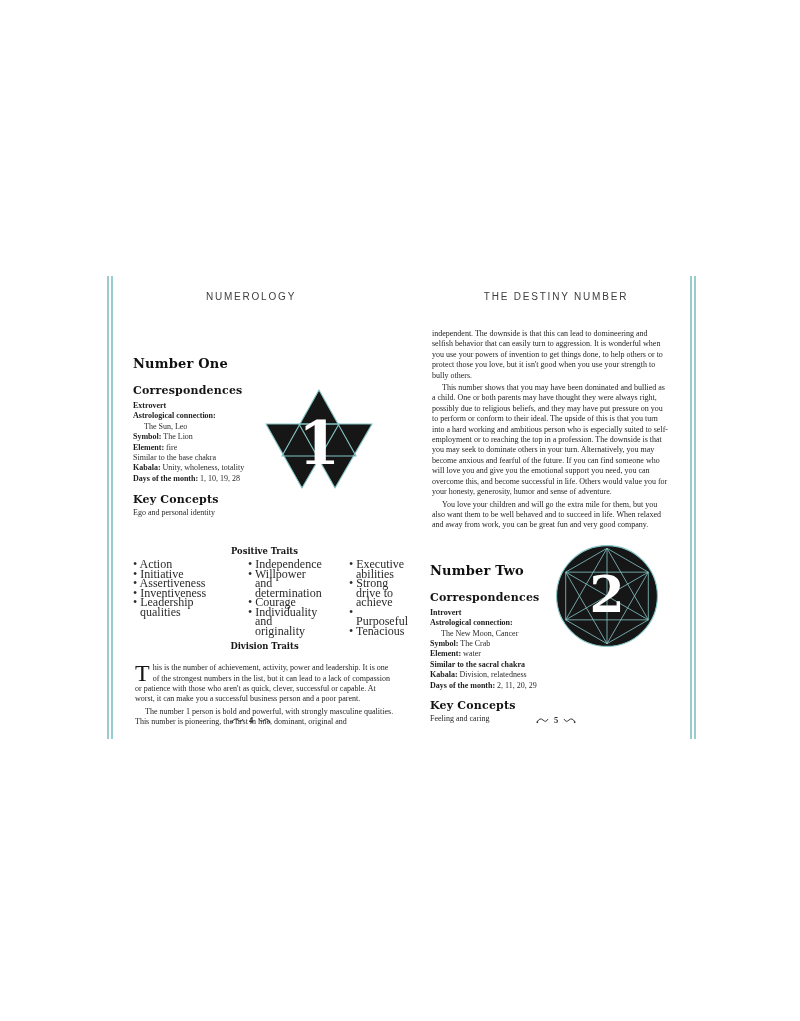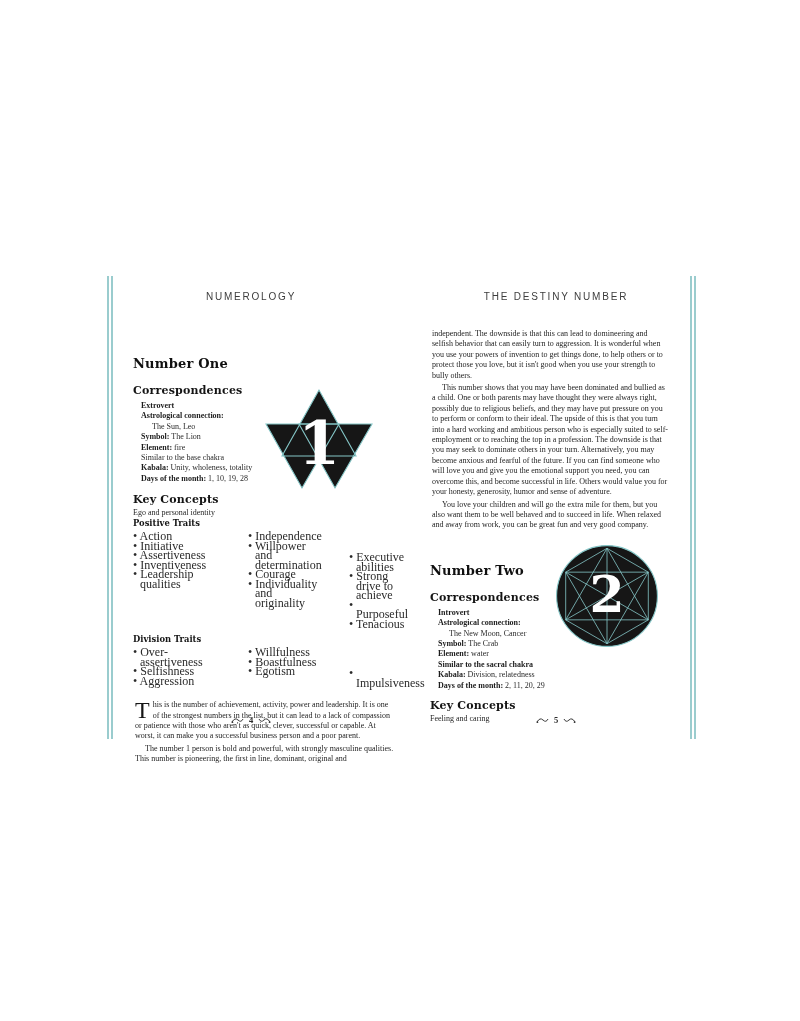--- a/index.html
+++ b/index.html
@@ -21,33 +21,33 @@
     color:#101010;margin:0;letter-spacing:0.2px;
   }
   .section-title{
     font-family:"DejaVu Serif", serif;font-weight:bold;font-size:13px;
     color:#101010;margin:26px 0 0;letter-spacing:0.2px;
   }
   .sub-heading{
     font-family:"DejaVu Serif", serif;font-weight:bold;font-size:11px;
     color:#141414;margin:13px 0 0;letter-spacing:0.2px;
   }
-  .corr-list{list-style:none;margin:4px 8px 0;padding:0;font-size:8px;line-height:10.4px;color:#2a2a2a;}
+  .corr-list{list-style:none;margin:4px 0 0;padding:0;font-size:8px;line-height:10.4px;color:#2a2a2a;}
   .corr-list .ind{padding-left:11px;}
   .b{font-weight:bold;color:#1c1c1c;}
   .concept-line{font-size:8px;line-height:10px;margin:2px 0 0;}
   .traits-heading{
     font-family:"DejaVu Serif", serif;font-weight:bold;font-size:8.4px;
-    color:#141414;margin:0 0 0;
+    color:#141414;margin:28px 0 0;text-align:center;
   }
   .traits{display:flex;margin-top:4px;font-size:12px;line-height:9.5px;color:#2a2a2a;gap:24px;}
   .traits ul{list-style:none;margin:0;padding:0;}
   .traits .tc1{flex:0 0 91px;}
   .traits .tc2{flex:0 0 77px;}
-  .traits .tc3{flex:1 1 auto;margin-top:21px;}
+  .traits .tc3{flex:1 1 auto;}
   .traits li{padding-left:7px;text-indent:-7px;}
   .traits li::before{content:"• ";}
   .body-p{font-size:8px;line-height:10.4px;margin:2px;color:#242424;}
   .body-p.lead{margin-top:12px;}
   .body-p.indent{text-indent:10px;}
   .dropcap{
     float:left;font-family:"Liberation Serif", serif;font-size:24px;line-height:19px;
     padding:1px 3px 0 0;color:#161616;
   }
   .figure{position:absolute;}
@@ -113,35 +113,20 @@
     </ul>
     <ul class="tc3">
       <li>Executive abilities</li>
       <li>Strong drive to achieve</li>
       <li>Purposeful</li>
       <li>Tenacious</li>
     </ul>
   </div>
 
   <h4 class="traits-heading" style="margin-top:5px">Division Traits</h4>
-  <div class="traits">
-    <ul class="tc1">
-      <li>Over-assertiveness</li>
-      <li>Selfishness</li>
-      <li>Aggression</li>
-    </ul>
-    <ul class="tc2">
-      <li>Willfulness</li>
-      <li>Boastfulness</li>
-      <li>Egotism</li>
-    </ul>
-    <ul class="tc3">
-      <li>Impulsiveness</li>
-    </ul>
-  </div>
 
   <p class="body-p lead"><span class="dropcap">T</span><span>his is the number of achievement, activity, power and leadership. It is one of the strongest numbers in the list, but it can lead to a lack of compassion or patience with those who aren't as quick, clever, successful or capable. At worst, it can make you a successful business person and a poor parent.</span></p>
   <p class="body-p indent">The number 1 person is bold and powerful, with strongly masculine qualities. This number is pioneering, the first in line, dominant, original and</p>
 </div>
 
 <svg class="figure figure-one" width="118" height="112" viewBox="0 0 118 110">
   <polygon points="59,2 22,68 96,68" fill="#161616"></polygon>
   <polygon points="6,36 79,36 42,100" fill="#161616"></polygon>
   <polygon points="39,36 112,36 75,100" fill="#161616"></polygon>
   <polygon points="59,2 22,68 96,68" fill="none" stroke="#84c5c6" stroke-width="1.1"></polygon>

